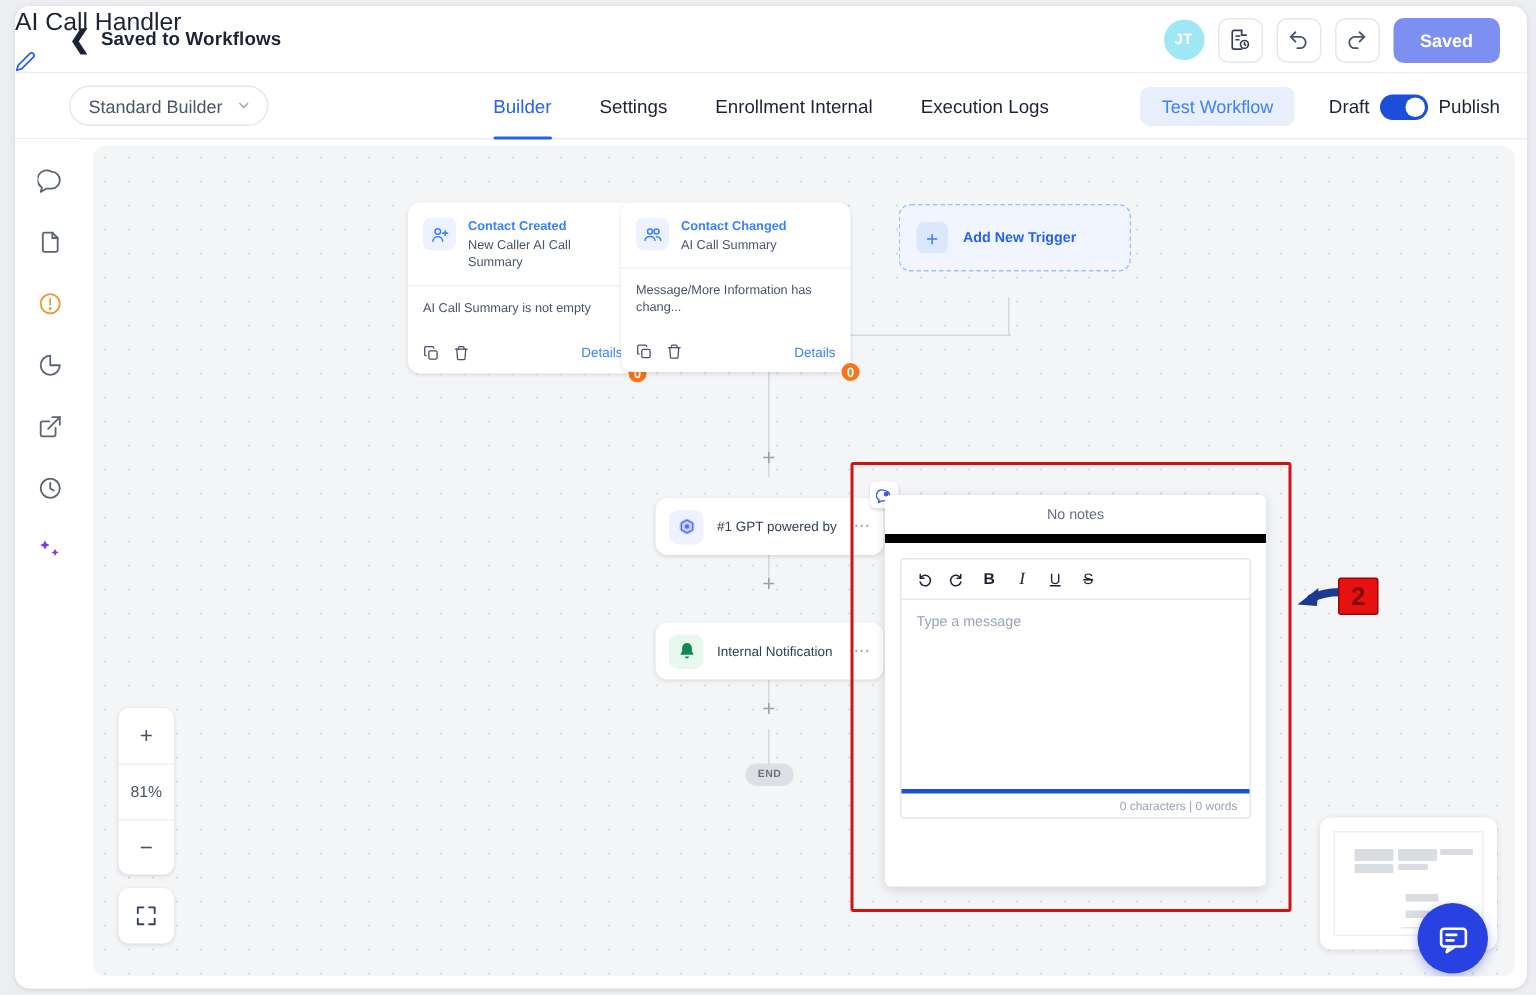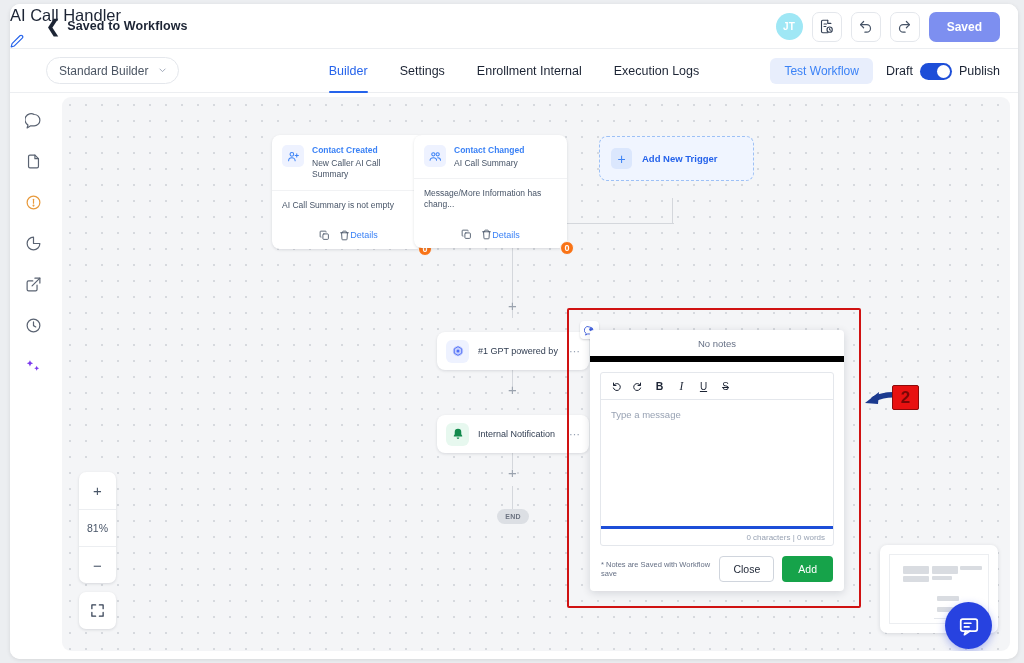--- a/index.html
+++ b/index.html
@@ -81,21 +81,21 @@
     height:44px; display:flex; align-items:center; pointer-events:auto; cursor:pointer;
     position:relative;
   }
   .tab.active { color:#2563eb; font-weight:500; }
   .tab.active:after {
     content:''; position:absolute; left:0; right:0; bottom:0; height:2.5px;
     background:#2563eb; border-radius:2px;
   }
   .subright {
     position:absolute; right:18px; top:0; height:44px;
-    display:flex; align-items:center; gap:13px;
+    display:flex; align-items:center; gap:23px;
   }
   .test-wf {
     background:#e8eefc; color:#3b82f6; font-size:12px; font-weight:500;
     padding:6px 14px; border-radius:6px; border:none; cursor:pointer;
   }
   .pub-wrap { display:flex; align-items:center; gap:7px; }
   .pub-lbl { font-size:12.5px; color:#1c2434; font-weight:400; }
   .toggle {
     width:32px; height:17px; border-radius:10px; background:#1d4ed8;
     position:relative; cursor:pointer;
@@ -129,21 +129,21 @@
   .trig { width:153px; }
   .trig-head { display:flex; gap:8px; padding:10px 10px 9px 10px; border-bottom:1px solid #f1f2f4; }
   .trig-ico {
     width:22px; height:22px; border-radius:5px; background:#eef2ff;
     display:flex; align-items:center; justify-content:center; flex:0 0 auto;
   }
   .trig-ttl { font-size:8.5px; font-weight:700; color:#3b82f6; line-height:1.25; }
   .trig-sub { font-size:8.5px; color:#475467; line-height:1.35; margin-top:2px;}
   .trig-body { padding:9px 10px 14px 10px; font-size:8.5px; color:#475467; line-height:1.3; min-height:34px;}
   .trig-foot {
-    display:flex; align-items:center; justify-content:center;
+    display:flex; align-items:center; justify-content:space-between;
     padding:5px 10px 8px 10px;
   }
   .trig-acts { display:flex; gap:9px; }
   .mini-ico { width:11px; height:11px; cursor:pointer; }
   .details { font-size:9px; color:#3b82f6; font-weight:500; cursor:pointer;}
   .err-badge {
     position:absolute; right:-7px; bottom:-7px; width:14px; height:14px;
     background:#f97316; border-radius:50%; color:#fff;
     font-size:9px; font-weight:700; display:flex; align-items:center; justify-content:center;
     border:1.5px solid #f4f5f7;
@@ -536,25 +536,20 @@
               </svg>
           </div>
           <div class="ed-btn" style="font-weight:700;font-size:10.5px;">B</div>
           <div class="ed-btn" style="font-style:italic;font-family:'Liberation Serif',serif;font-size:11.5px;">I</div>
           <div class="ed-btn" style="text-decoration:underline;font-size:10px;">U</div>
           <div class="ed-btn" style="text-decoration:line-through;font-size:10px;">S</div>
         </div>
         <div class="ed-area">Type a message</div>
         <div class="ed-count">0 characters | 0 words</div>
       </div>
-      <div class="note-foot">
-        <span class="note-hint">* Notes are Saved with Workflow save</span>
-        <button class="btn-close">Close</button>
-        <button class="btn-add">Add</button>
-      </div>
     </div>
 
     <div class="ann" style="left:800px;top:288px;width:60px;height:36px;">
       <svg width="60" height="36" viewBox="0 0 60 36" fill="none">
         <path d="M52 16 C42 8, 24 8, 12 14" stroke="#1b3a8f" stroke-width="5.5" fill="none" stroke-linecap="round"></path>
         <path d="M3 18 L17 7 L16 19 Z" fill="#1b3a8f"></path>
       </svg>
     </div>
     <div class="ann-badge" style="left:830px;top:288px;">2</div>
 

